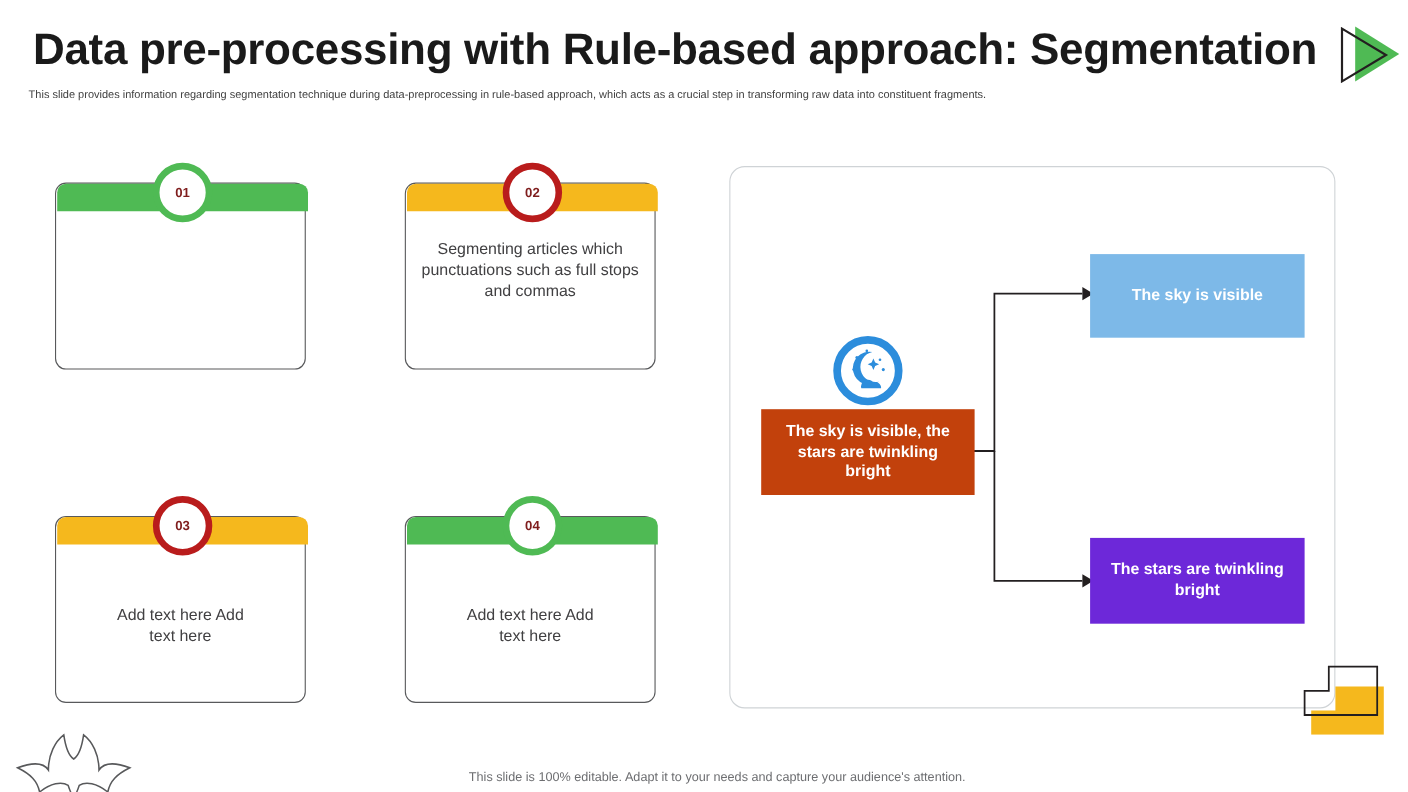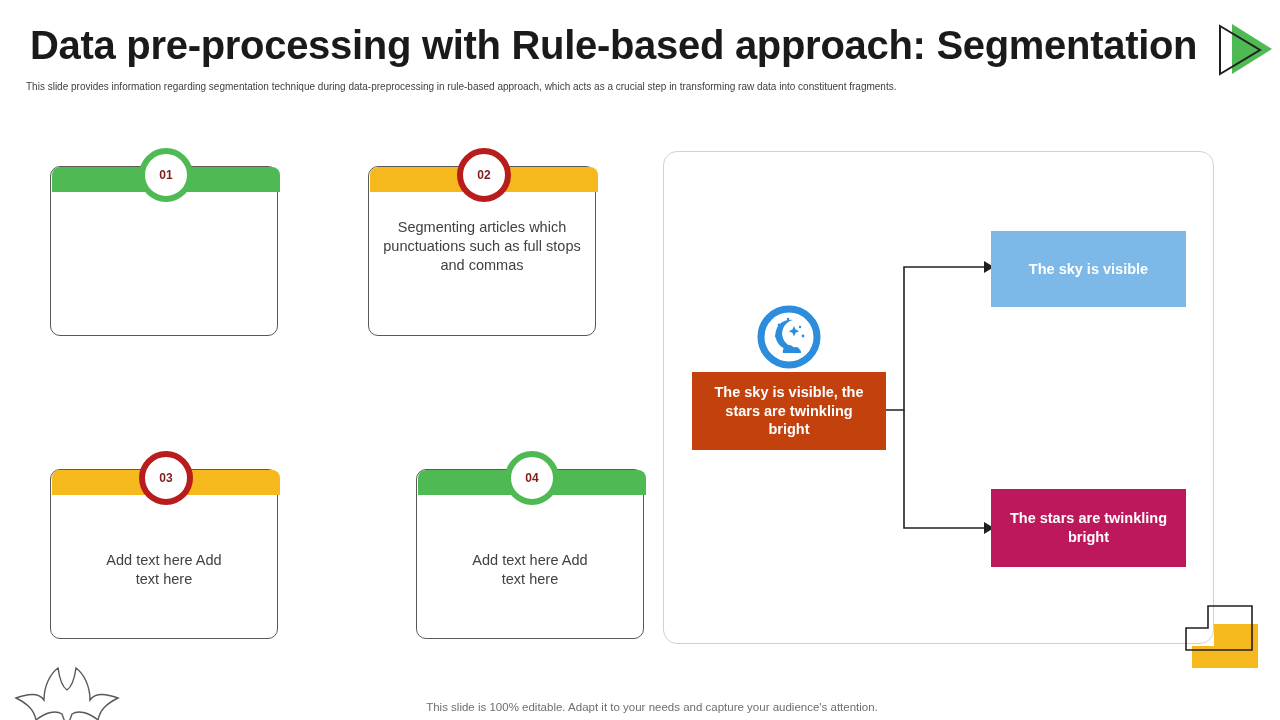--- a/index.html
+++ b/index.html
@@ -145,21 +145,21 @@
     top: 231px;
     width: 195px;
     height: 76px;
     background: #7DB9E8;
   }
   .node-out2 {
     left: 991px;
     top: 489px;
     width: 195px;
     height: 78px;
-    background: #be185d;
+    background: #6d28d9;
   }
   .moon-icon {
     position: absolute;
     left: 757px;
     top: 305px;
     width: 64px;
     height: 64px;
   }
   .connector {
     position: absolute;
@@ -225,21 +225,21 @@
     <div class="card-text" style="top:70px;">Segmenting articles which punctuations such as full stops and commas</div>
   </div>
 
   <div class="card" style="left:50px; top:451px;">
     <div class="card-body"></div>
     <div class="card-bar yellow-bar"></div>
     <div class="card-circle yellow-ring">03</div>
     <div class="card-text" style="top:100px; width:130px; left:49px;">Add text here Add text here</div>
   </div>
 
-  <div class="card" style="left:368px; top:451px;margin-left:48px;">
+  <div class="card" style="left:368px; top:451px;">
     <div class="card-body"></div>
     <div class="card-bar green-bar"></div>
     <div class="card-circle green-ring">04</div>
     <div class="card-text" style="top:100px; width:130px; left:49px;">Add text here Add text here</div>
   </div>
 
   <div class="panel"></div>
 
   <div class="moon-icon">
     <svg width="64" height="64" viewBox="0 0 64 64">

